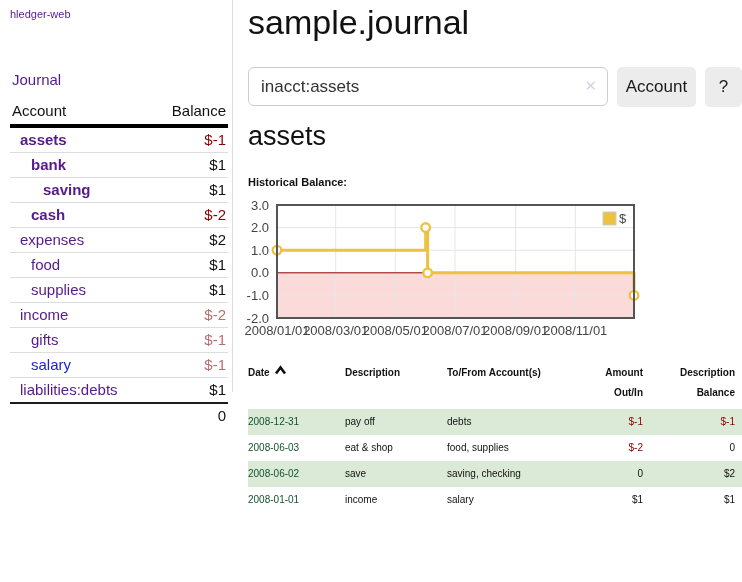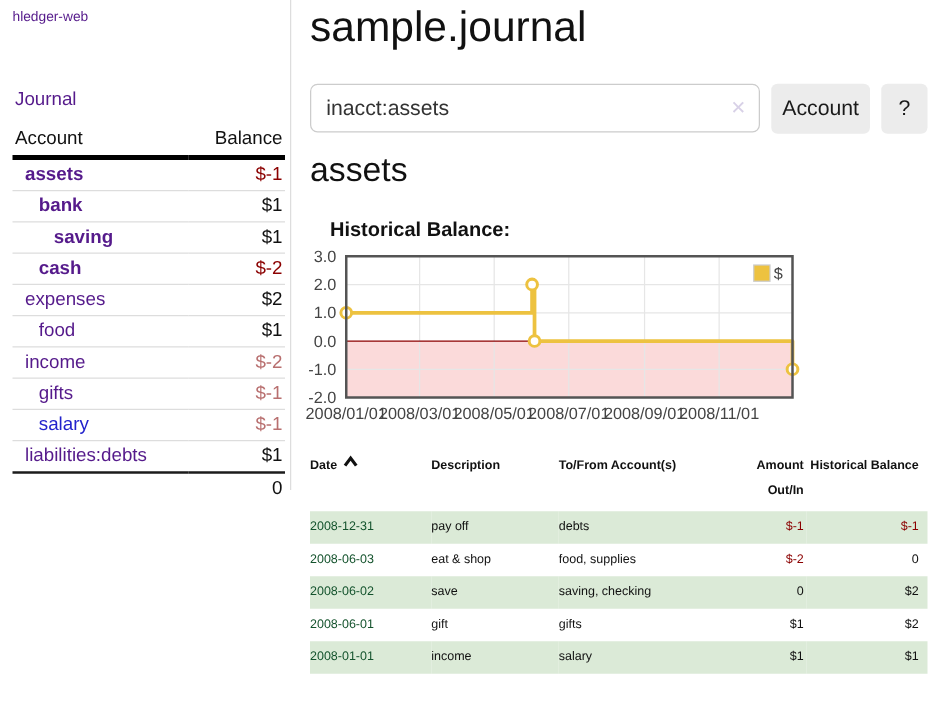--- a/index.html
+++ b/index.html
@@ -36,21 +36,21 @@
   .search-input { width:360px; height:39px; border:1px solid #ccc; border-radius:6px;
      font-size:17px; padding:0 34px 0 12px; color:#333; outline:none;
      font-family:"Liberation Sans","DejaVu Sans",sans-serif; }
   .clear-x { position:absolute; right:11px; top:10px; color:#d8d1e7; font-size:15px; font-weight:bold; cursor:pointer; }
   .btn { position:absolute; top:0; height:40px; background:#ececec; border:none; border-radius:5px;
      font-size:17px; color:#1a1a1a; cursor:pointer; font-family:"Liberation Sans","DejaVu Sans",sans-serif; }
   .btn-search { left:369px; width:79px; }
   .btn-help { left:457px; width:37px; }
 
   .acct-heading { position:absolute; top:121px; left:0; font-size:27px; font-weight:400; }
-  .chart-label { position:absolute; top:176px; left:16px; font-size:16px; font-weight:bold; }
+  .chart-label { position:absolute; top:176px; left:0; font-size:11px; font-weight:bold; }
   .chart-wrap { position:absolute; top:199px; left:-10px; }
 
   
   .register { position:absolute; top:361px; left:0; width:494px; border-collapse:collapse;
      table-layout:fixed; font-size:10px; }
   .register th { text-align:left; vertical-align:top; font-weight:bold; padding:2px 0 6px 0; line-height:20px; }
   .register th.r, .register td.r { text-align:right; }
   .register td { vertical-align:top; padding:3px 0; line-height:20px; }
   .register td.accts { padding-right:26px; }
   .register th.r, .register td.r { padding-right:2px; }
@@ -89,20 +89,24 @@
         <tr>
           <td class="d2 b"><a href="#" class="">cash</a></td>
           <td class="bal b strong-neg">$-2</td>
         </tr>
         <tr>
           <td class="d1"><a href="#" class="">expenses</a></td>
           <td class="bal ">$2</td>
         </tr>
         <tr>
           <td class="d2"><a href="#" class="">food</a></td>
+          <td class="bal ">$1</td>
+        </tr>
+        <tr>
+          <td class="d2"><a href="#" class="">supplies</a></td>
           <td class="bal ">$1</td>
         </tr>
         <tr>
           <td class="d1"><a href="#" class="">income</a></td>
           <td class="bal soft-neg">$-2</td>
         </tr>
         <tr>
           <td class="d2"><a href="#" class="">gifts</a></td>
           <td class="bal soft-neg">$-1</td>
         </tr>
@@ -184,21 +188,21 @@
         <col style="width:97px">
     </colgroup>
     <thead>
         <tr id="register-head">
           <th class="">Date<svg width="13" height="10" class="sort-caret">
               <polyline points="2,8.5 6.5,2.5 11,8.5" stroke="#111" stroke-width="2.6" fill="none"></polyline>
             </svg></th>
           <th class="">Description</th>
           <th class="">To/From Account(s)</th>
           <th class="r">Amount Out/In</th>
-          <th class="r last">Historical Balance</th>
+          <th class="r last">Description Balance</th>
         </tr>
       </thead>
     <tbody id="register-body">
         <tr>
           <td><a href="#">2008-12-31</a></td>
           <td>pay off</td>
           <td class="accts">debts</td>
           <td class="r neg">$-1</td>
           <td class="r last neg">$-1</td>
         </tr>
@@ -210,27 +214,20 @@
           <td class="r last">0</td>
         </tr>
         <tr>
           <td><a href="#">2008-06-02</a></td>
           <td>save</td>
           <td class="accts">saving, checking</td>
           <td class="r">0</td>
           <td class="r last">$2</td>
         </tr>
         <tr>
-          <td><a href="#">2008-06-01</a></td>
-          <td>gift</td>
-          <td class="accts">gifts</td>
-          <td class="r">$1</td>
-          <td class="r last">$2</td>
-        </tr>
-        <tr>
           <td><a href="#">2008-01-01</a></td>
           <td>income</td>
           <td class="accts">salary</td>
           <td class="r">$1</td>
           <td class="r last">$1</td>
         </tr>
       </tbody>
   </table>
 </div>
 

